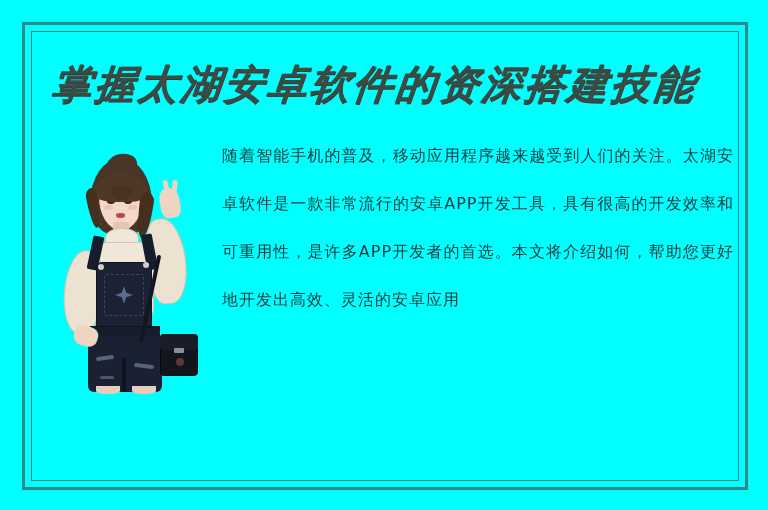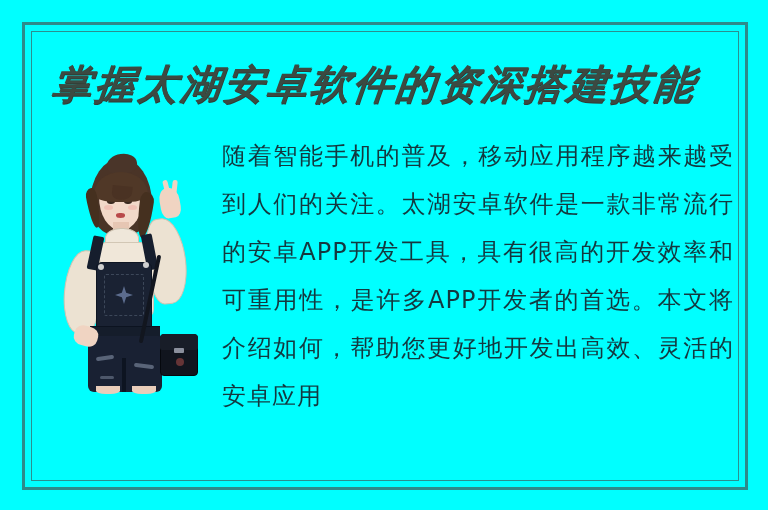--- a/index.html
+++ b/index.html
@@ -64,21 +64,21 @@
 
   
   .body-text {
     position: absolute;
     left: 222px;
     top: 132px;
     width: 512px;
     height: 290px;
     color: #14383f;
     font-family: "DejaVu Sans", "Liberation Sans", sans-serif;
-    font-size: 24px;
+    font-size: 16px;
     line-height: 48px;
     letter-spacing: 1px;
     text-align: justify;
     overflow: hidden;
   }
 
   
   .figure {
     position: absolute;
     left: 52px;

